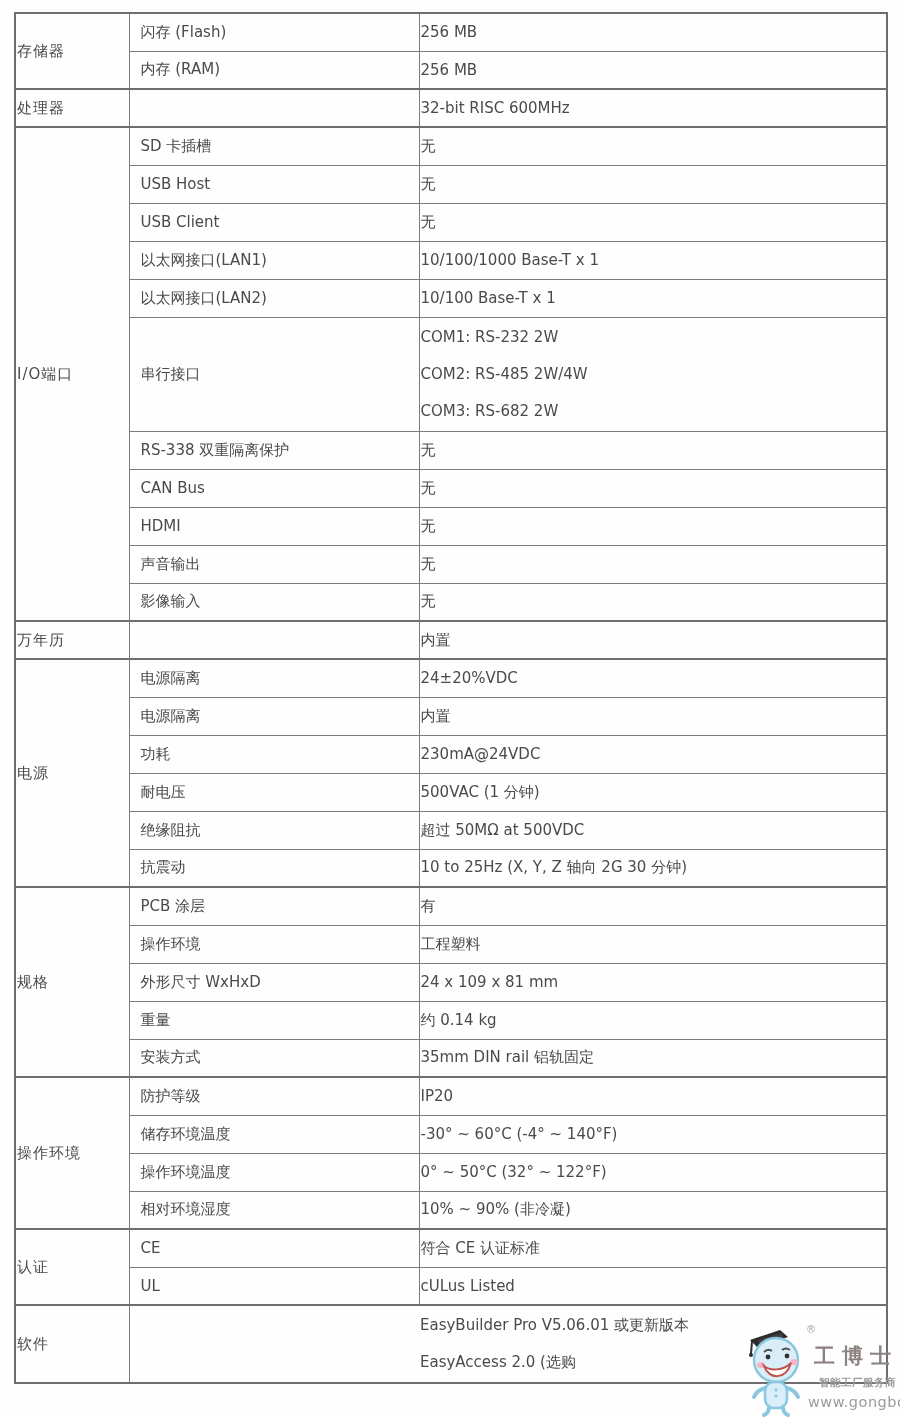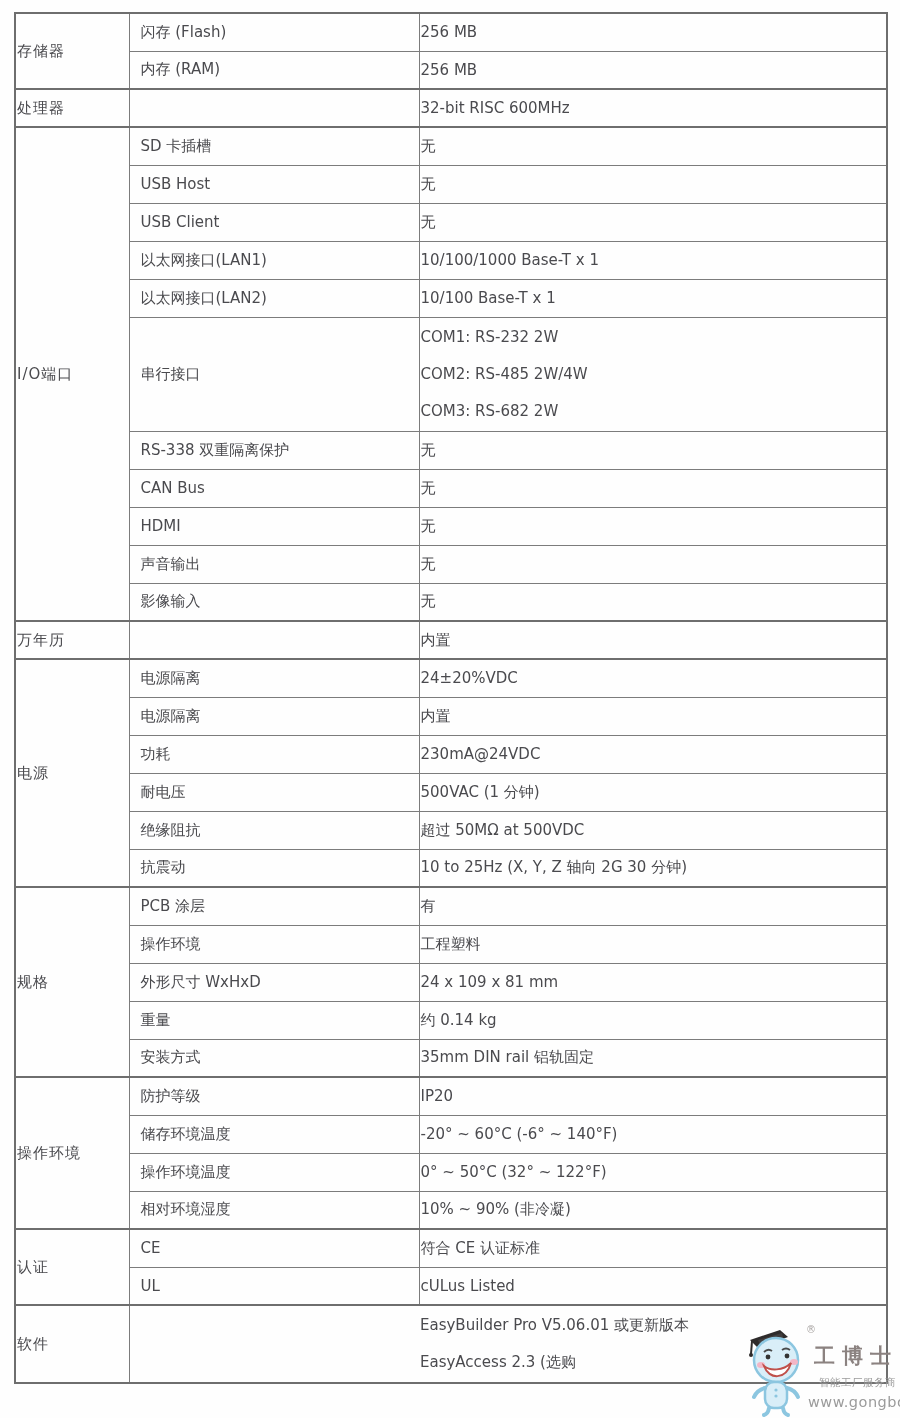--- a/index.html
+++ b/index.html
@@ -95,20 +95,21 @@
     white-space: nowrap;
   }
   .wm .tagline {
     position: absolute;
     left: 77px;
     top: 60px;
     font-size: 10.5px;
     letter-spacing: 0.5px;
     color: #9b9b9b;
     white-space: nowrap;
+    font-weight: bold;
   }
   .wm .site {
     position: absolute;
     left: 66px;
     top: 78px;
     font-size: 14.5px;
     letter-spacing: 0.5px;
     color: #9b9b9b;
     white-space: nowrap;
   }
@@ -290,21 +291,21 @@
       <tr class="g-start">
         <td class="cat" rowspan="4">操作环境</td>
         <td class="lbl">防护等级</td>
         <td class="val">
           <div class="vline">IP20</div>
         </td>
       </tr>
       <tr>
         <td class="lbl">储存环境温度</td>
         <td class="val">
-          <div class="vline">-20° ~ 60°C (-6° ~ 140°F)</div>
+          <div class="vline">-30° ~ 60°C (-4° ~ 140°F)</div>
         </td>
       </tr>
       <tr>
         <td class="lbl">操作环境温度</td>
         <td class="val">
           <div class="vline">0° ~ 50°C (32° ~ 122°F)</div>
         </td>
       </tr>
       <tr>
         <td class="lbl">相对环境湿度</td>
@@ -323,21 +324,21 @@
         <td class="lbl">UL</td>
         <td class="val">
           <div class="vline">cULus Listed</div>
         </td>
       </tr>
       <tr class="g-start tall2">
         <td class="cat" rowspan="1">软件</td>
         <td class="lbl no-r"></td>
         <td class="val no-l">
           <div class="vline">EasyBuilder Pro V5.06.01 或更新版本</div>
-          <div class="vline">EasyAccess 2.3 (选购</div>
+          <div class="vline">EasyAccess 2.0 (选购</div>
         </td>
       </tr>
     </tbody>
 </table>
 
 <div class="wm">
   <svg class="mascot" viewBox="0 0 66 96" xmlns="http://www.w3.org/2000/svg">
 
     <polygon points="8,16 38,6 46,13 16,24" fill="#2e2b2b"></polygon>
     <polygon points="16,16 40,9 42,18 20,25" fill="#413d3d"></polygon>

